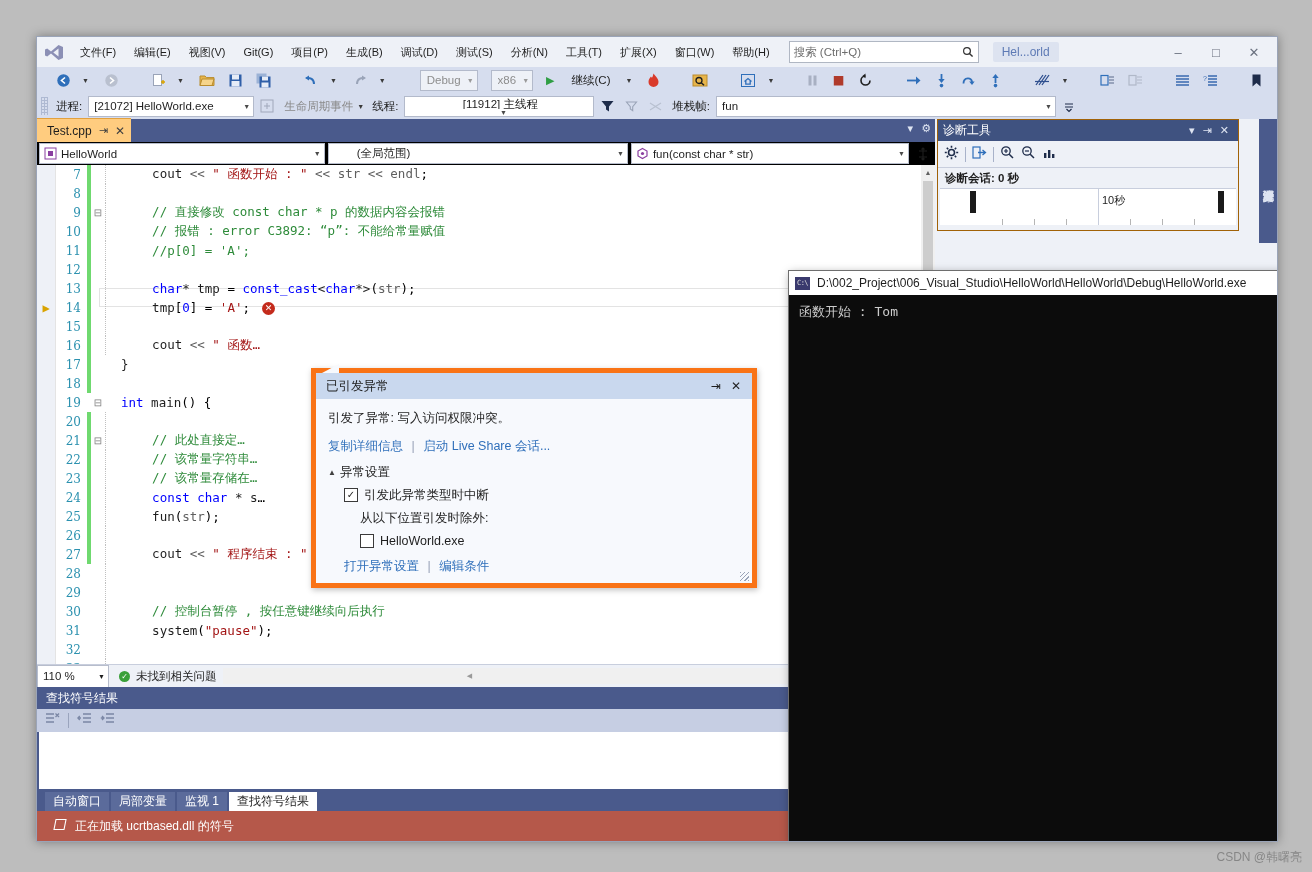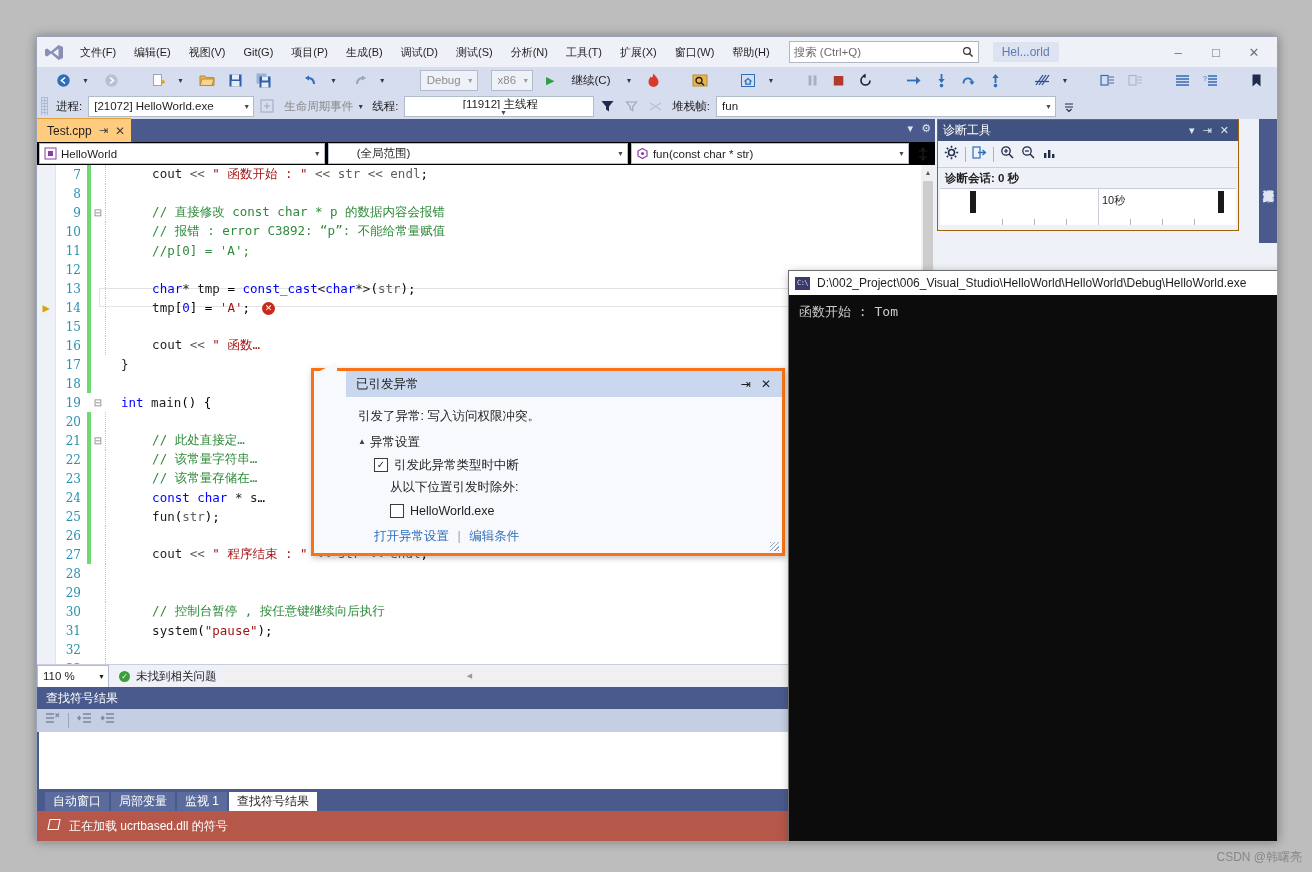--- a/index.html
+++ b/index.html
@@ -96,21 +96,21 @@
   .tmark{position:absolute;top:2px;width:6px;height:22px;background:#1a1a1a;}
   .tdiv{position:absolute;top:0;bottom:0;width:1px;background:#c8cedd;}
   .tlabel{position:absolute;font-size:11px;color:#1e1e1e;}
   .ttick{position:absolute;bottom:0;width:1px;height:6px;background:#b5b5b5;}
 
   
   .vtab{position:absolute;right:0;top:0;width:18px;height:124px;background:#4a5a8c;color:#dfe5f2;font-size:11.5px;display:flex;align-items:center;justify-content:center;}
   .vtab span{writing-mode:vertical-rl;white-space:nowrap;}
 
   
-  .excpop{position:absolute;left:274px;top:331px;width:436px;background:#f7f9fd;border:3px solid #f97316;box-shadow:1px 2px 6px rgba(0,0,0,.25);font-size:12.5px;color:#1e1e1e;padding-left:32px;}
+  .excpop{position:absolute;left:274px;top:331px;width:436px;background:#f7f9fd;border:5px solid #f97316;box-shadow:1px 2px 6px rgba(0,0,0,.25);font-size:12.5px;color:#1e1e1e;}
   .excpop .beak{position:absolute;left:6px;top:-9px;width:16px;height:9px;background:#f7f9fd;clip-path:polygon(0 100%,100% 100%,100% 0);border-left:1px solid #9aa4b8;}
   .exchdr{height:26px;background:#c9d8ee;display:flex;align-items:center;padding:0 6px 0 10px;}
   .exchdr .t{flex:1;font-size:12.5px;}
   .exchdr .i{padding:0 5px;color:#1e1e1e;font-size:12px;}
   .excbody{padding:10px 12px 8px 12px;line-height:1.45;}
   .lnk{color:#2f6fba;cursor:pointer;}
   .sep{color:#9aa4b8;padding:0 5px;}
   .exprow{margin-top:8px;display:flex;align-items:center;gap:4px;}
   .tri{font-size:8px;color:#404040;}
   .cbrow{margin-top:5px;margin-left:16px;display:flex;align-items:center;gap:6px;}
@@ -128,21 +128,21 @@
   .bottompanel{position:absolute;left:0;right:0;bottom:0;height:124px;background:#4a5a8c;}
   .bphdr{height:22px;display:flex;align-items:center;padding:0 9px;color:#fff;font-size:12px;}
   .bptb{height:23px;background:#c6cee3;display:flex;align-items:center;padding:0 8px;gap:8px;color:#5a6versa;}
   .bpt{color:#6f7c9c;font-size:12px;}
   .bpcontent{position:absolute;left:2px;right:2px;top:45px;bottom:22px;background:#fff;}
   .bptabs{position:absolute;left:0;right:0;bottom:0;height:22px;display:flex;align-items:flex-end;padding-left:8px;gap:2px;}
   .bptab{height:19px;padding:0 8px;display:flex;align-items:center;font-size:12px;color:#fff;background:#5b6b9b;}
   .bptab.active{background:#fff;color:#1e1e1e;}
 
   
-  .statusbar{position:absolute;left:0;right:0;bottom:0;height:30px;background:#b5584a;display:flex;align-items:center;color:#fff;font-size:12px;padding:0 10px;}
+  .statusbar{position:absolute;left:0;right:0;bottom:0;height:30px;background:#b5584a;display:flex;align-items:center;color:#fff;font-size:12px;padding:0 16px;}
   .sbleft{display:flex;align-items:center;gap:8px;flex:1;}
   .sbright{display:flex;align-items:center;gap:10px;}
   .bell{position:relative;font-size:13px;}
   .bellbadge{position:absolute;right:-5px;bottom:-3px;width:11px;height:11px;border-radius:50%;background:#fff;color:#b5584a;font-size:8px;line-height:11px;text-align:center;}
   .sbgrip{width:9px;height:9px;background:repeating-linear-gradient(135deg,#e6c7c2 0 1px,transparent 1px 3px);}
 
   .watermark{position:absolute;right:10px;bottom:6px;font-size:12px;color:#7d7d7d;opacity:.85;}
 </style>
 </head>
 <body>
@@ -657,20 +657,25 @@
 
   <div class="excpop">
     <div class="beak"></div>
     <div class="exchdr">
       <span class="t">已引发异常</span>
       <span class="i">⇥</span>
       <span class="i">✕</span>
     </div>
     <div class="excbody">
       <div>引发了异常: 写入访问权限冲突。</div>
+      <div style="margin-top:10px;">
+        <span class="lnk">复制详细信息</span>
+        <span class="sep">|</span>
+        <span class="lnk">启动 Live Share 会话...</span>
+      </div>
       <div class="exprow">
         <span class="tri">▲</span>
         <span>异常设置</span>
       </div>
       <div class="cbrow">
         <span class="cb">✓</span>
         <span>引发此异常类型时中断</span>
       </div>
       <div style="margin-top:4px;margin-left:32px;">从以下位置引发时除外:</div>
       <div class="cbrow" style="margin-left:32px;">

